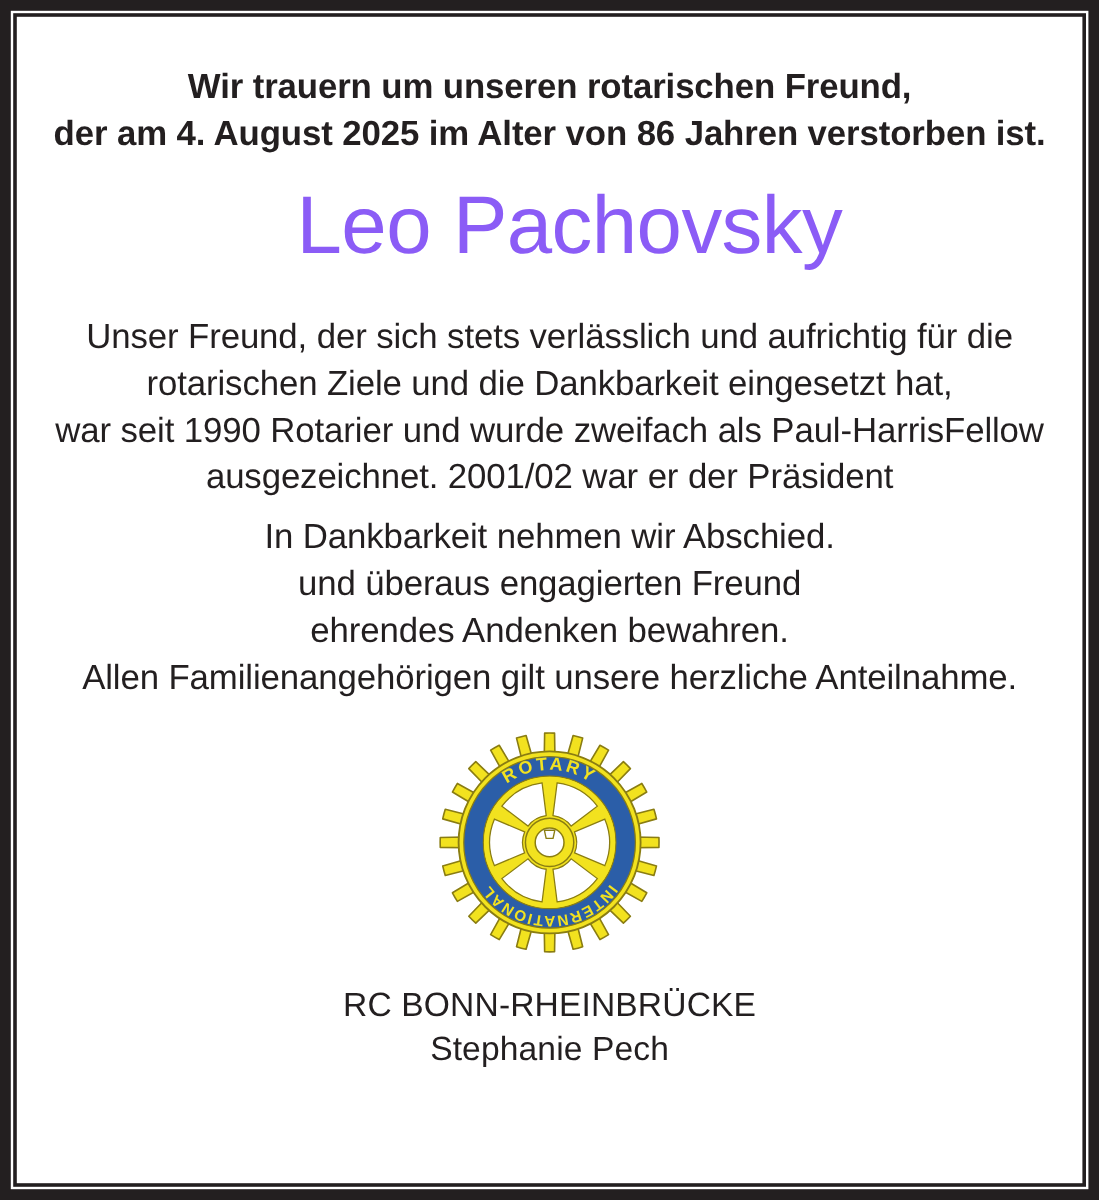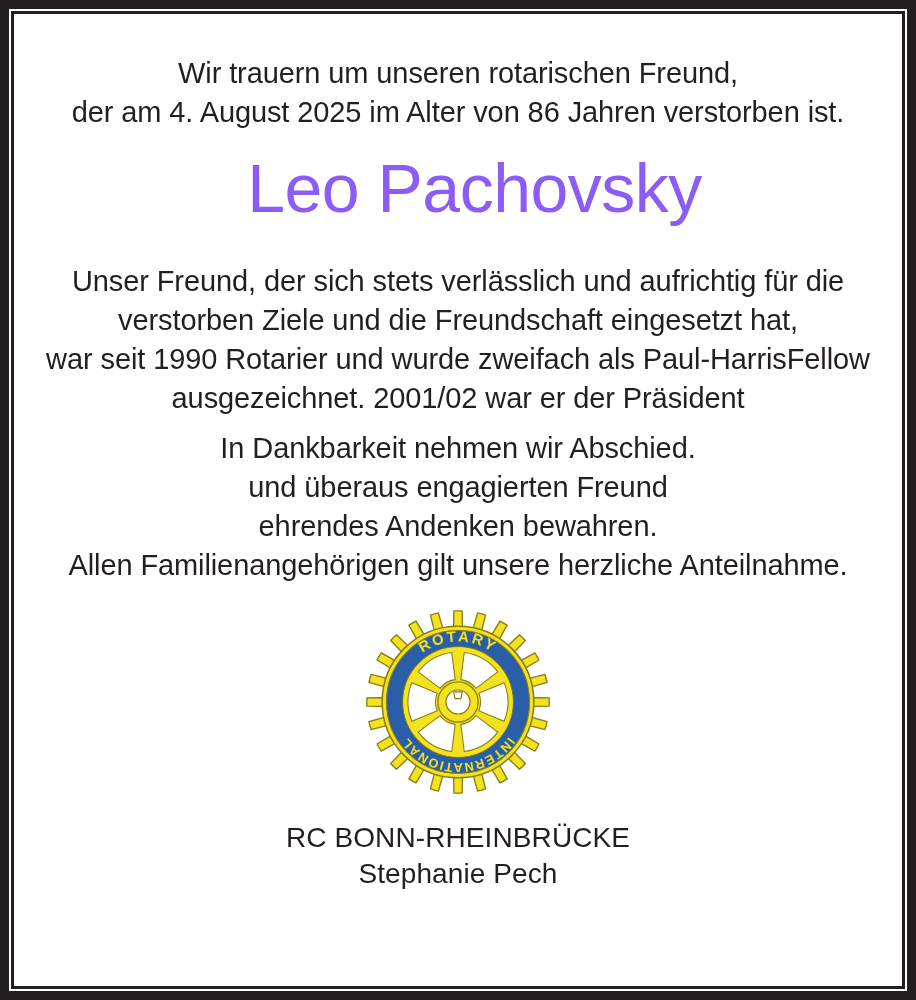--- a/index.html
+++ b/index.html
@@ -50,20 +50,21 @@
     font-family: "Liberation Sans Narrow", "Liberation Sans", sans-serif;
     font-stretch: condensed;
     transform-origin: center top;
   }
 
   .intro {
     margin-top: 40px;
     font-size: 29px;
     line-height: 39px;
     letter-spacing: -0.1px;
+    font-weight: bold;
   }
   .intro .line { display: block; }
 
   .name {
     margin-top: 18px;
     font-size: 68px;
     line-height: 76px;
     font-weight: 400;
     letter-spacing: -0.5px;
     color: #8b5cf6;
@@ -105,21 +106,21 @@
 
     <div class="content intro cond">
       <span class="line">Wir trauern um unseren rotarischen Freund,</span>
       <span class="line">der am 4. August 2025 im Alter von 86 Jahren verstorben ist.</span>
     </div>
 
     <div class="content name">Leo Pachovsky</div>
 
     <div class="content para para-bio cond">
       <span class="line">Unser Freund, der sich stets verlässlich und aufrichtig für die</span>
-      <span class="line">verstorben Ziele und die Freundschaft eingesetzt hat,</span>
+      <span class="line">rotarischen Ziele und die Dankbarkeit eingesetzt hat,</span>
       <span class="line">war seit 1990 Rotarier und wurde zweifach als Paul-HarrisFellow</span>
       <span class="line">ausgezeichnet. 2001/02 war er der Präsident</span>
     </div>
 
     <div class="content para para-farewell cond">
       <span class="line">In Dankbarkeit nehmen wir Abschied.</span>
       <span class="line">und überaus engagierten Freund</span>
       <span class="line">ehrendes Andenken bewahren.</span>
       <span class="line">Allen Familienangehörigen gilt unsere herzliche Anteilnahme.</span>
     </div>

